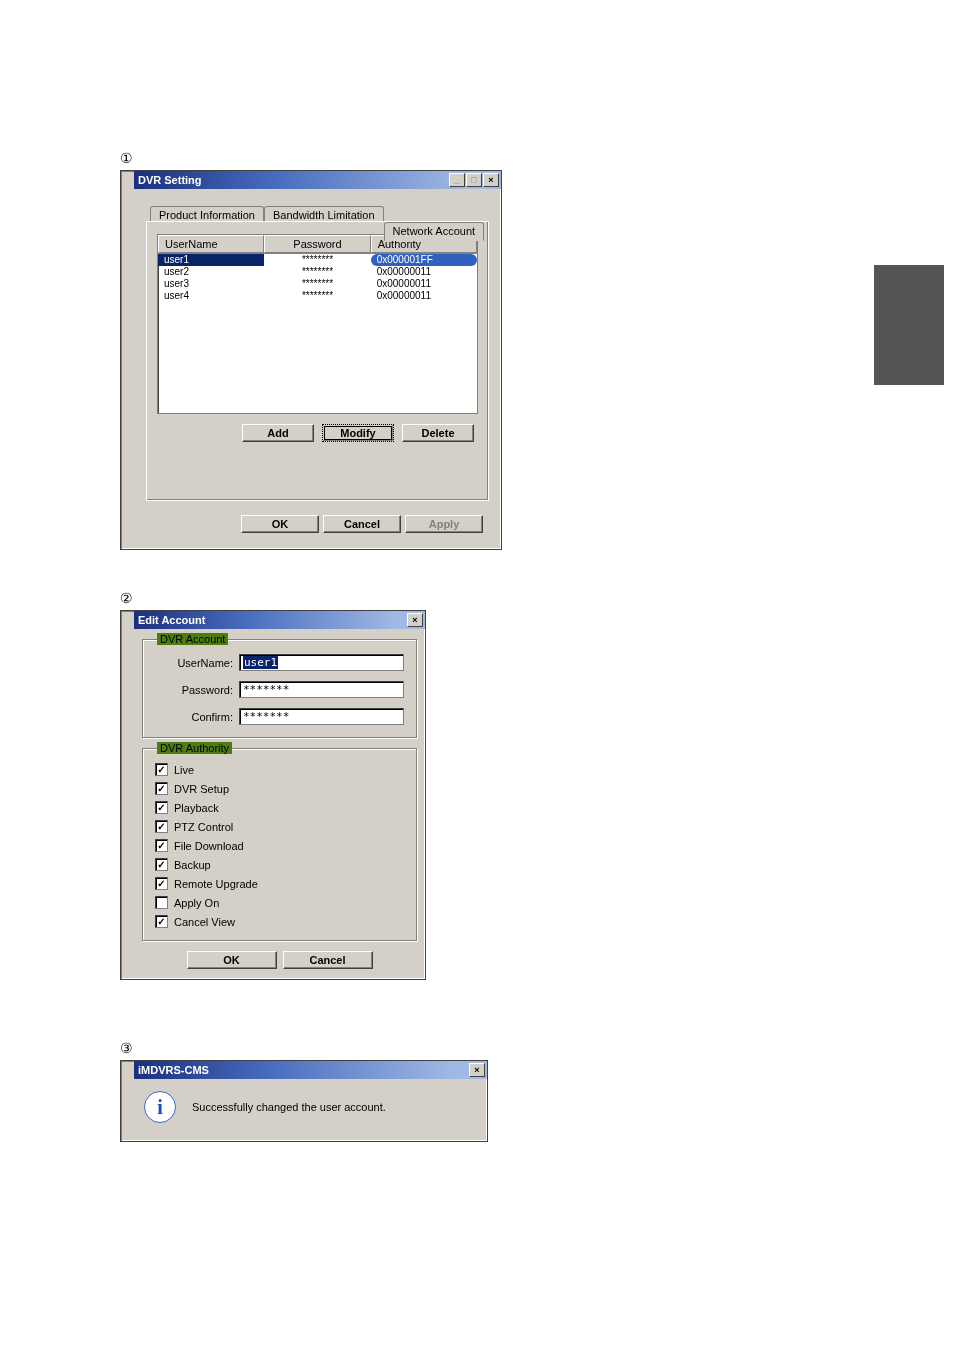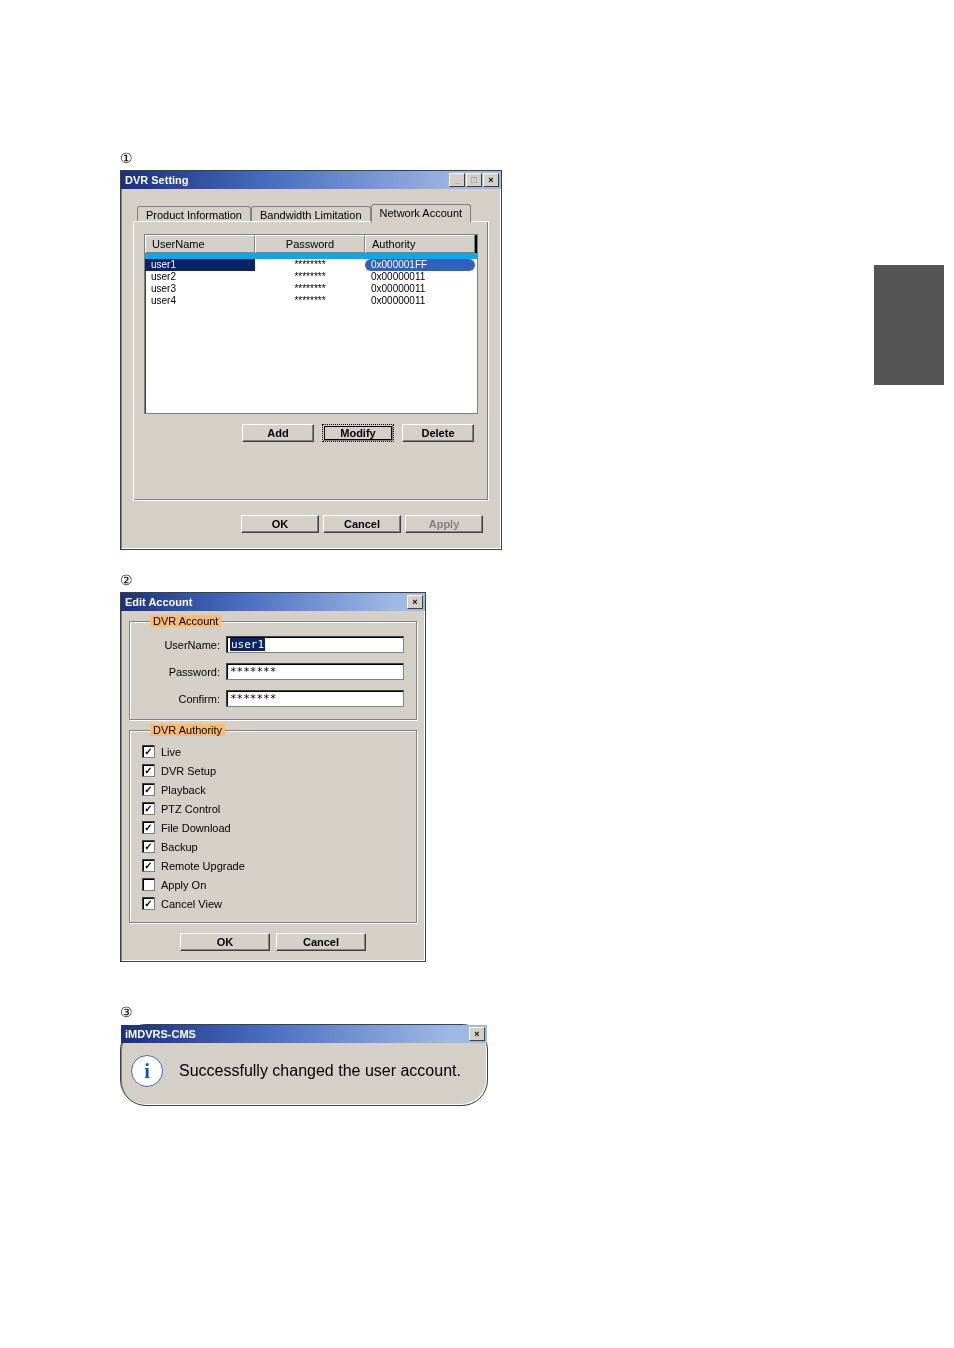--- a/index.html
+++ b/index.html
@@ -14,23 +14,24 @@
     width: 954px;
     height: 1348px;
     background:#fff;
     position:relative;
     padding:150px 0 0 120px;
   }
   .marker { font-size:14px; margin-bottom:4px; }
   .window {
     border: 1px solid #404040;
     background: #d4d0c8;
-    margin-bottom: 22px;
+    margin-bottom: 40px;
     width: 382px;
     box-shadow: 1px 1px 0 #808080 inset, -1px -1px 0 #fff inset;
+    padding-left: 13px;
   }
   .titlebar {
     height: 18px;
     background: linear-gradient(to right, #1b2f80, #4a6fc0 40%, #a0b8e4 90%);
     color:#fff;
     font-weight:bold;
     display:flex;
     align-items:center;
     padding:0 2px 0 4px;
     font-size:11px;
@@ -57,40 +58,40 @@
   .tab {
     background:#d4d0c8;
     border:1px solid #808080;
     border-bottom:none;
     padding:2px 8px 3px 8px;
     font-size:11px;
     margin-right:0;
     border-top-left-radius:3px;
     border-top-right-radius:3px;
     position:relative;
-    top:1px;
+    top:19px;
   }
   .tab.active { background:#d4d0c8; border-bottom:1px solid #d4d0c8; z-index:2;}
   .tab:not(.active){ border-bottom:none; top:2px; }
   .tabpane {
     border:1px solid #fff;
     box-shadow: inset -1px -1px 0 #808080;
     padding:12px 10px 14px 10px;
     background:#d4d0c8;
     position:relative;
     height:280px;
   }
   .listview {
     background:#fff;
     border:1px solid #808080;
     box-shadow: inset 1px 1px 0 #404040, inset -1px -1px 0 #fff;
     height:180px;
     overflow:hidden;
   }
-  .lv-header { display:flex; background:#000000; border-bottom:6px solid #0ea5e9;}
+  .lv-header { display:flex; background:#000000; border-bottom:1px solid #0ea5e9;}
   .lv-header .col {
     border:1px solid #fff;
     border-right-color:#808080;
     border-bottom-color:#808080;
     padding:2px 6px;
     background:#d4d0c8;
   }
   .lv-row { display:flex; font-size:10px; line-height:12px;}
   .lv-row.sel .col.c1 { background:#0a246a; color:#fff; }
   .lv-row.sel .col.c3 { background:#3060c0; color:#fff;border-radius:6px; }
@@ -120,22 +121,22 @@
   
   .groupbox {
     border:1px solid #808080;
     box-shadow: inset 1px 1px 0 #fff, 1px 1px 0 #fff;
     padding:14px 12px 12px 12px;
     margin:6px 8px 10px 8px;
     position:relative;
   }
   .groupbox .legend {
     position:absolute;
-    top:-7px; left:20px;
-    background:#fdba74;
+    top:-7px; left:14px;
+    background:#4d7c0f;
     padding:0 3px;
     font-size:11px;
   }
   .field-row { display:flex; align-items:center; margin-bottom:10px;}
   .field-row label { width:78px; text-align:right; margin-right:6px; font-size:11px;}
   .sunken-input {
     flex:1;
     background:#fff;
     border:1px solid #808080;
     border-top-color:#404040; border-left-color:#404040;
@@ -155,35 +156,35 @@
     border:1px solid #808080;
     border-top-color:#404040; border-left-color:#404040;
     box-shadow: inset 1px 1px 0 #000;
     display:flex; align-items:center; justify-content:center;
     font-size:11px; font-weight:bold;
     line-height:1;
   }
   .chk .box::after{ content:""; }
   .chk.checked .box::after{ content:"✓"; font-size:10px; position:relative; top:0; }
   
-  .msgwin { width:368px;border-radius:26px; }
+  .msgwin { width:368px; }
   .msgbody { padding:12px 10px 10px 10px; }
   .msgrow { display:flex; align-items:center; gap:16px; margin-bottom:8px;}
   .info-icon {
     width:32px; height:32px;
     border-radius:50%;
     background:#fff;
     border:1px solid #3a6acc;
     display:flex; align-items:center; justify-content:center;
     font-family: Georgia, serif;
     color:#1a4ac0;
     font-weight:bold;
     font-size:20px;
   }
-  .msgtext { font-size:16px; }
+  .msgtext { font-size:11px; }
   .sidebar-dark {
     position:absolute;
     top:265px; right:10px;
     width:70px; height:120px;
     background:#555;
   }
 </style>
 </head>
 <body>
 

